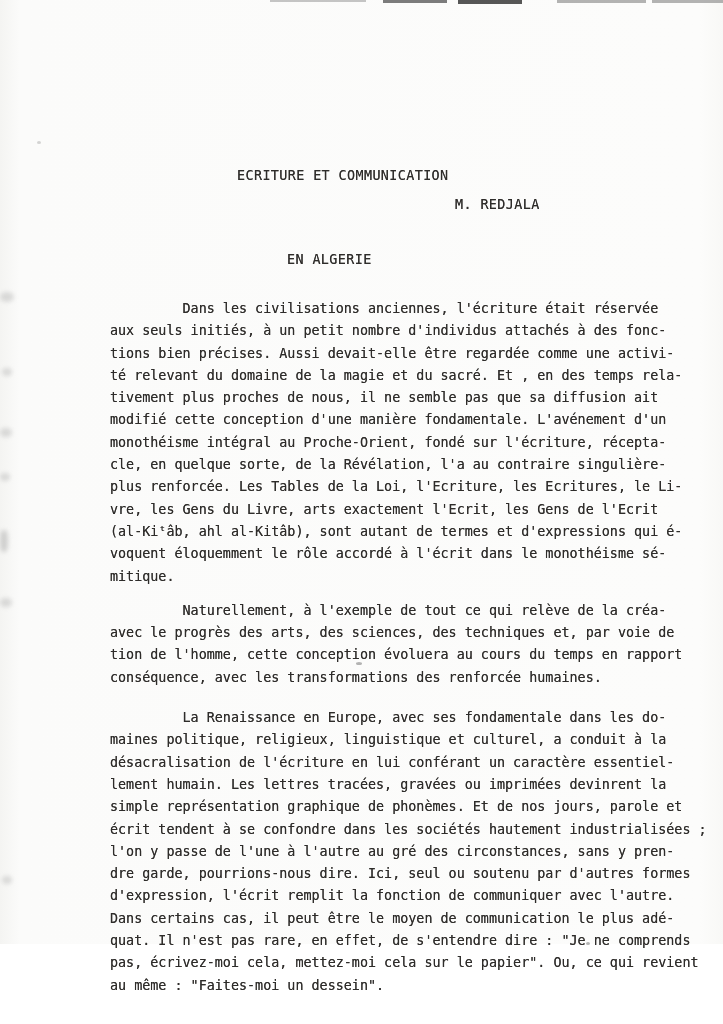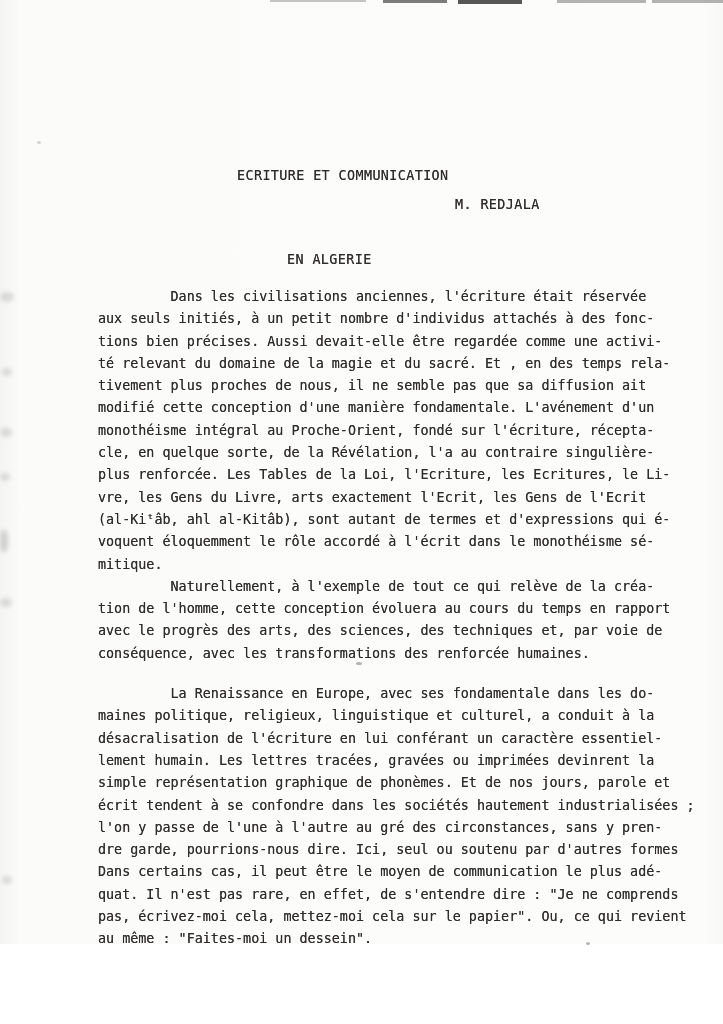--- a/index.html
+++ b/index.html
@@ -35,21 +35,21 @@
     letter-spacing: 0.4px;
     white-space: pre;
   }
   .body-text {
     position: absolute;
     left: 98px; top: 286px;
     width: 615px;
     font-size: 13.4px;
     line-height: 22.3px;
   }
-  .para { margin: 0; }
+  .para { margin: 12px; }
   .para + .para { margin-top: 0; }
   .para.gap-before { margin-top: 18px; }
   .tline { white-space: pre; height: 22.3px; }
   
   .scan-bar { position: absolute; top: 0; }
   .bar-a { left: 270px; width: 96px; height: 2px; background: rgba(115,115,115,0.40); }
   .bar-b { left: 383px; width: 64px; height: 3px; background: rgba(70,70,70,0.70); }
   .bar-c { left: 458px; width: 64px; height: 4px; background: rgba(45,45,45,0.80); }
   .bar-d { left: 557px; width: 89px; height: 3px; background: rgba(105,105,105,0.50); }
   .bar-e { left: 652px; width: 71px; height: 3px; background: rgba(105,105,105,0.50); }
@@ -114,33 +114,34 @@
         <div class="tline">monothéisme intégral au Proche-Orient, fondé sur l'écriture, récepta-</div>
         <div class="tline">cle, en quelque sorte, de la Révélation, l'a au contraire singulière-</div>
         <div class="tline">plus renforcée. Les Tables de la Loi, l'Ecriture, les Ecritures, le Li-</div>
         <div class="tline">vre, les Gens du Livre, arts exactement l'Ecrit, les Gens de l'Ecrit</div>
         <div class="tline">(al-Kiᵗâb, ahl al-Kitâb), sont autant de termes et d'expressions qui é-</div>
         <div class="tline">voquent éloquemment le rôle accordé à l'écrit dans le monothéisme sé-</div>
         <div class="tline">mitique.</div>
       </div>
     <div class="para">
         <div class="tline">         Naturellement, à l'exemple de tout ce qui relève de la créa-</div>
+        <div class="tline">avec le progrès des arts, des sciences, des techniques et, par voie de</div>
         <div class="tline">tion de l'homme, cette conception évoluera au cours du temps en rapport</div>
-        <div class="tline">avec le progrès des arts, des sciences, des techniques et, par voie de</div>
         <div class="tline">conséquence, avec les transformations des renforcée humaines.</div>
       </div>
     <div class="para gap-before">
         <div class="tline">         La Renaissance en Europe, avec ses fondamentale dans les do-</div>
         <div class="tline">maines politique, religieux, linguistique et culturel, a conduit à la</div>
         <div class="tline">désacralisation de l'écriture en lui conférant un caractère essentiel-</div>
         <div class="tline">lement humain. Les lettres tracées, gravées ou imprimées devinrent la</div>
         <div class="tline">simple représentation graphique de phonèmes. Et de nos jours, parole et</div>
         <div class="tline">écrit tendent à se confondre dans les sociétés hautement industrialisées ;</div>
         <div class="tline">l'on y passe de l'une à l'autre au gré des circonstances, sans y pren-</div>
         <div class="tline">dre garde, pourrions-nous dire. Ici, seul ou soutenu par d'autres formes</div>
+        <div class="tline">d'expression, l'écrit remplit la fonction de communiquer avec l'autre.</div>
         <div class="tline">Dans certains cas, il peut être le moyen de communication le plus adé-</div>
         <div class="tline">quat. Il n'est pas rare, en effet, de s'entendre dire : "Je ne comprends</div>
         <div class="tline">pas, écrivez-moi cela, mettez-moi cela sur le papier". Ou, ce qui revient</div>
         <div class="tline">au même : "Faites-moi un dessein".</div>
       </div>
   </div>
 
 </div>
 
 </body></html>

